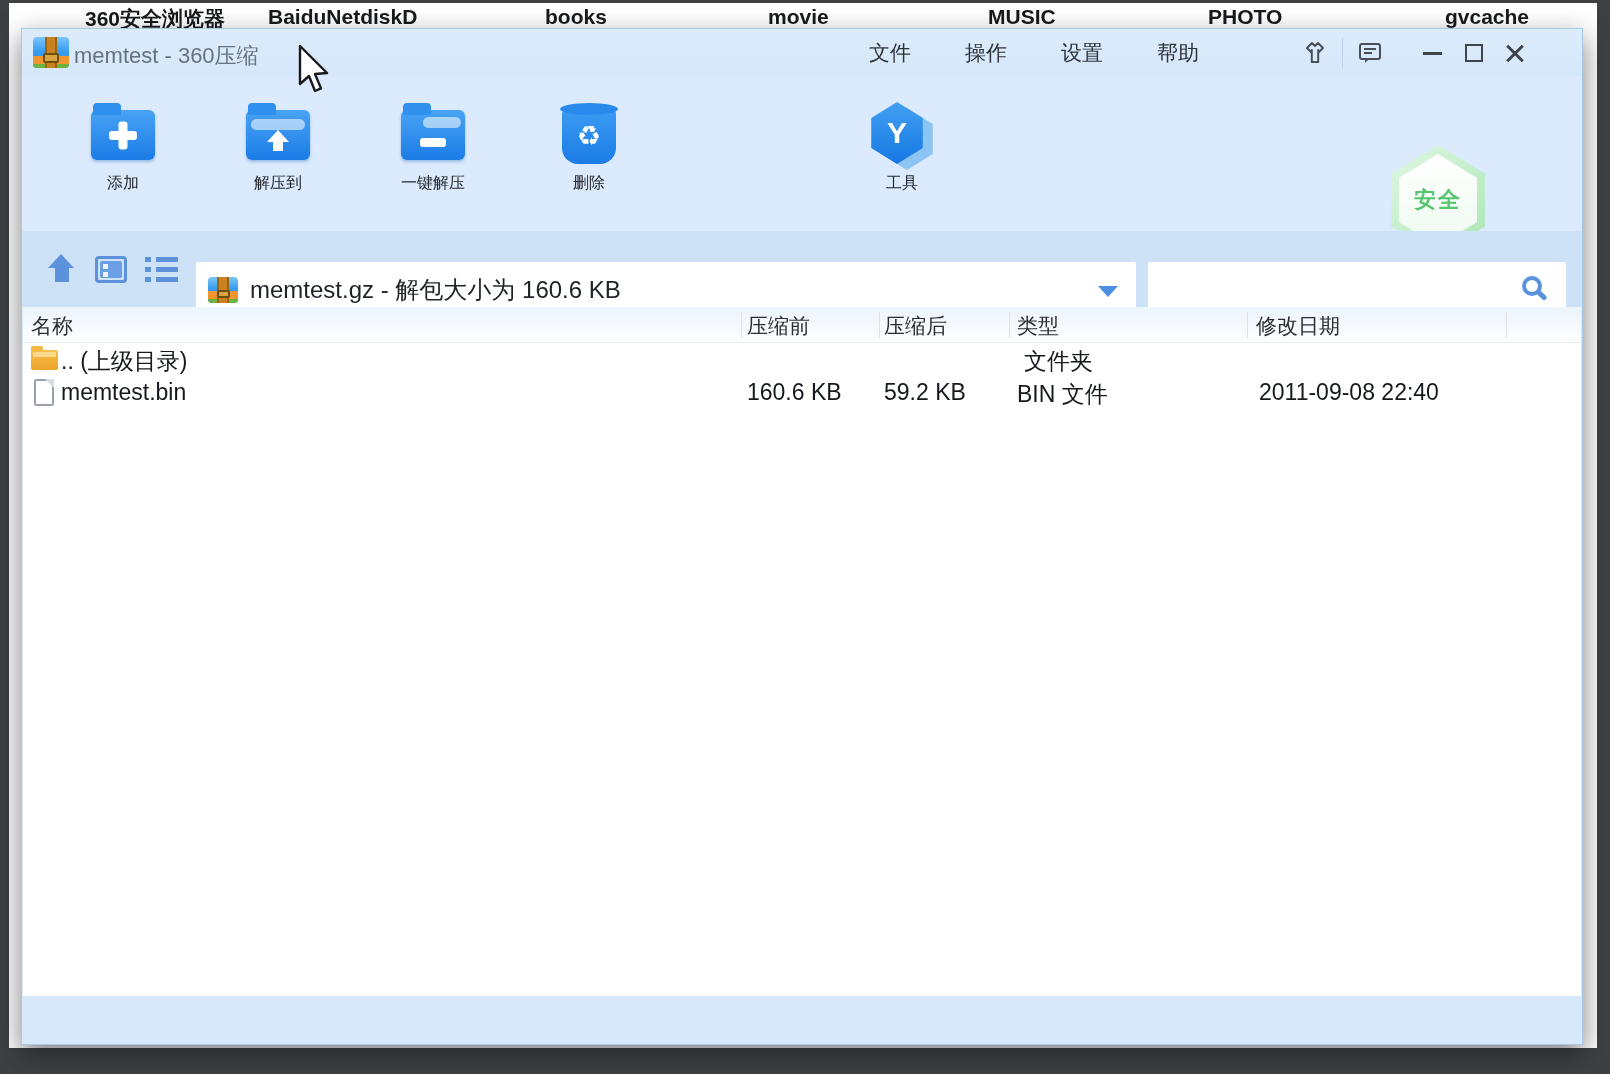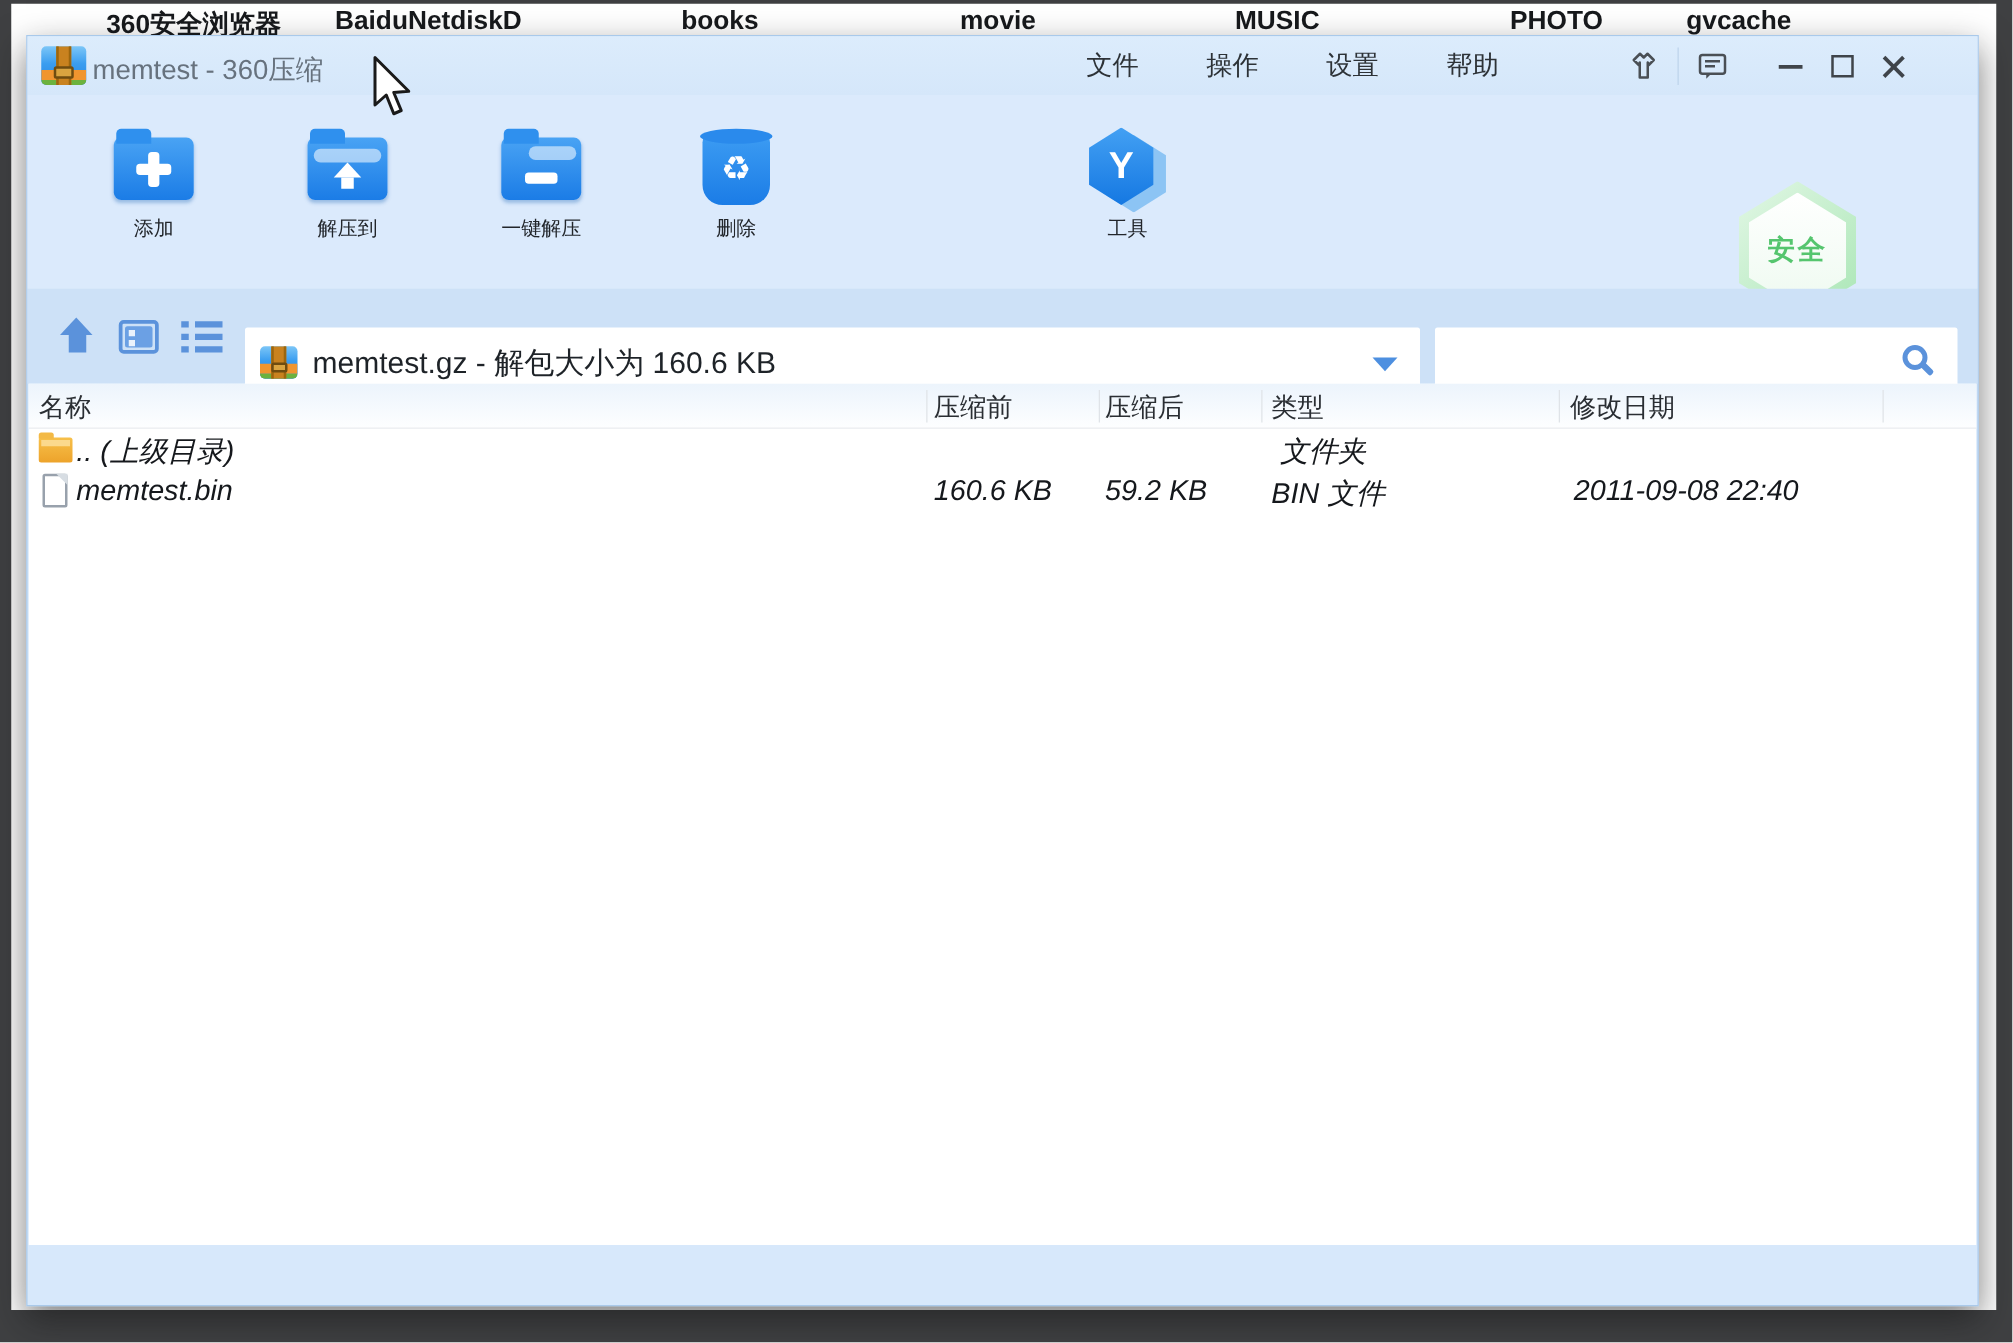--- a/index.html
+++ b/index.html
@@ -117,21 +117,21 @@
   .icon-search { position:absolute; right:24px; top:14px; width:20px; height:20px; border:4px solid #5b92db; border-radius:50%; }
   .icon-search::after { content:''; position:absolute; width:5px; height:12px; background:#5b92db; border-radius:2px;
                         right:-6px; bottom:-9px; transform:rotate(-45deg); }
 
   
   .list { position:absolute; left:1px; top:278px; right:1px; bottom:48px; background:#fff; }
   .listheader { position:absolute; left:0; top:0; right:0; height:36px;
                 background:linear-gradient(180deg,#ecf4fc,#fdfeff); border-bottom:1px solid #e9ecef; }
   .colhead { position:absolute; top:5px; font-size:21px; color:#2a2e33; white-space:nowrap; }
   .colsep { position:absolute; top:5px; width:1px; height:26px; background:#dfe3e8; }
-  .lrow { position:absolute; left:0; right:0; height:33px;font-style:italic; }
+  .lrow { position:absolute; left:0; right:0; height:33px; }
   .cell { position:absolute; top:3px; font-size:23px; color:#15181c; white-space:nowrap; }
   .cell.num { }
   .folder-sm { position:absolute; left:8px; top:7px; width:27px; height:20px; border-radius:2px;
                background:linear-gradient(180deg,#f7c04a,#eda32b); }
   .folder-sm::before { content:''; position:absolute; top:-4px; left:0; width:12px; height:5px;
                        background:#f3b945; border-radius:2px 2px 0 0; }
   .folder-sm::after { content:''; position:absolute; top:2px; left:2px; right:2px; height:5px; background:#fbd98d; }
   .file-sm { position:absolute; left:11px; top:3px; width:20px; height:27px; background:#fff;
              border:2px solid #98a1ac; border-radius:2px; }
   .file-sm::after { content:''; position:absolute; top:-2px; right:-2px; width:0; height:0;
@@ -148,21 +148,21 @@
 
 <div class="screen">
 
   <div class="desktop">
     <span class="desk-label" style="left:76px">360安全浏览器</span>
     <span class="desk-label" style="left:259px">BaiduNetdiskD</span>
     <span class="desk-label" style="left:536px">books</span>
     <span class="desk-label" style="left:759px">movie</span>
     <span class="desk-label" style="left:979px">MUSIC</span>
     <span class="desk-label" style="left:1199px">PHOTO</span>
-    <span class="desk-label" style="left:1340px">gvcache</span>
+    <span class="desk-label" style="left:1436px">gvcache</span>
   </div>
 
   <div class="window">
 
     <div class="titlebar">
       <div class="zipicon lg" style="position:absolute;left:11px;top:8px">
         <span class="band-o"></span>
           <span class="band-g"></span>
           <span class="zip"></span>
           <span class="buckle"></span>

